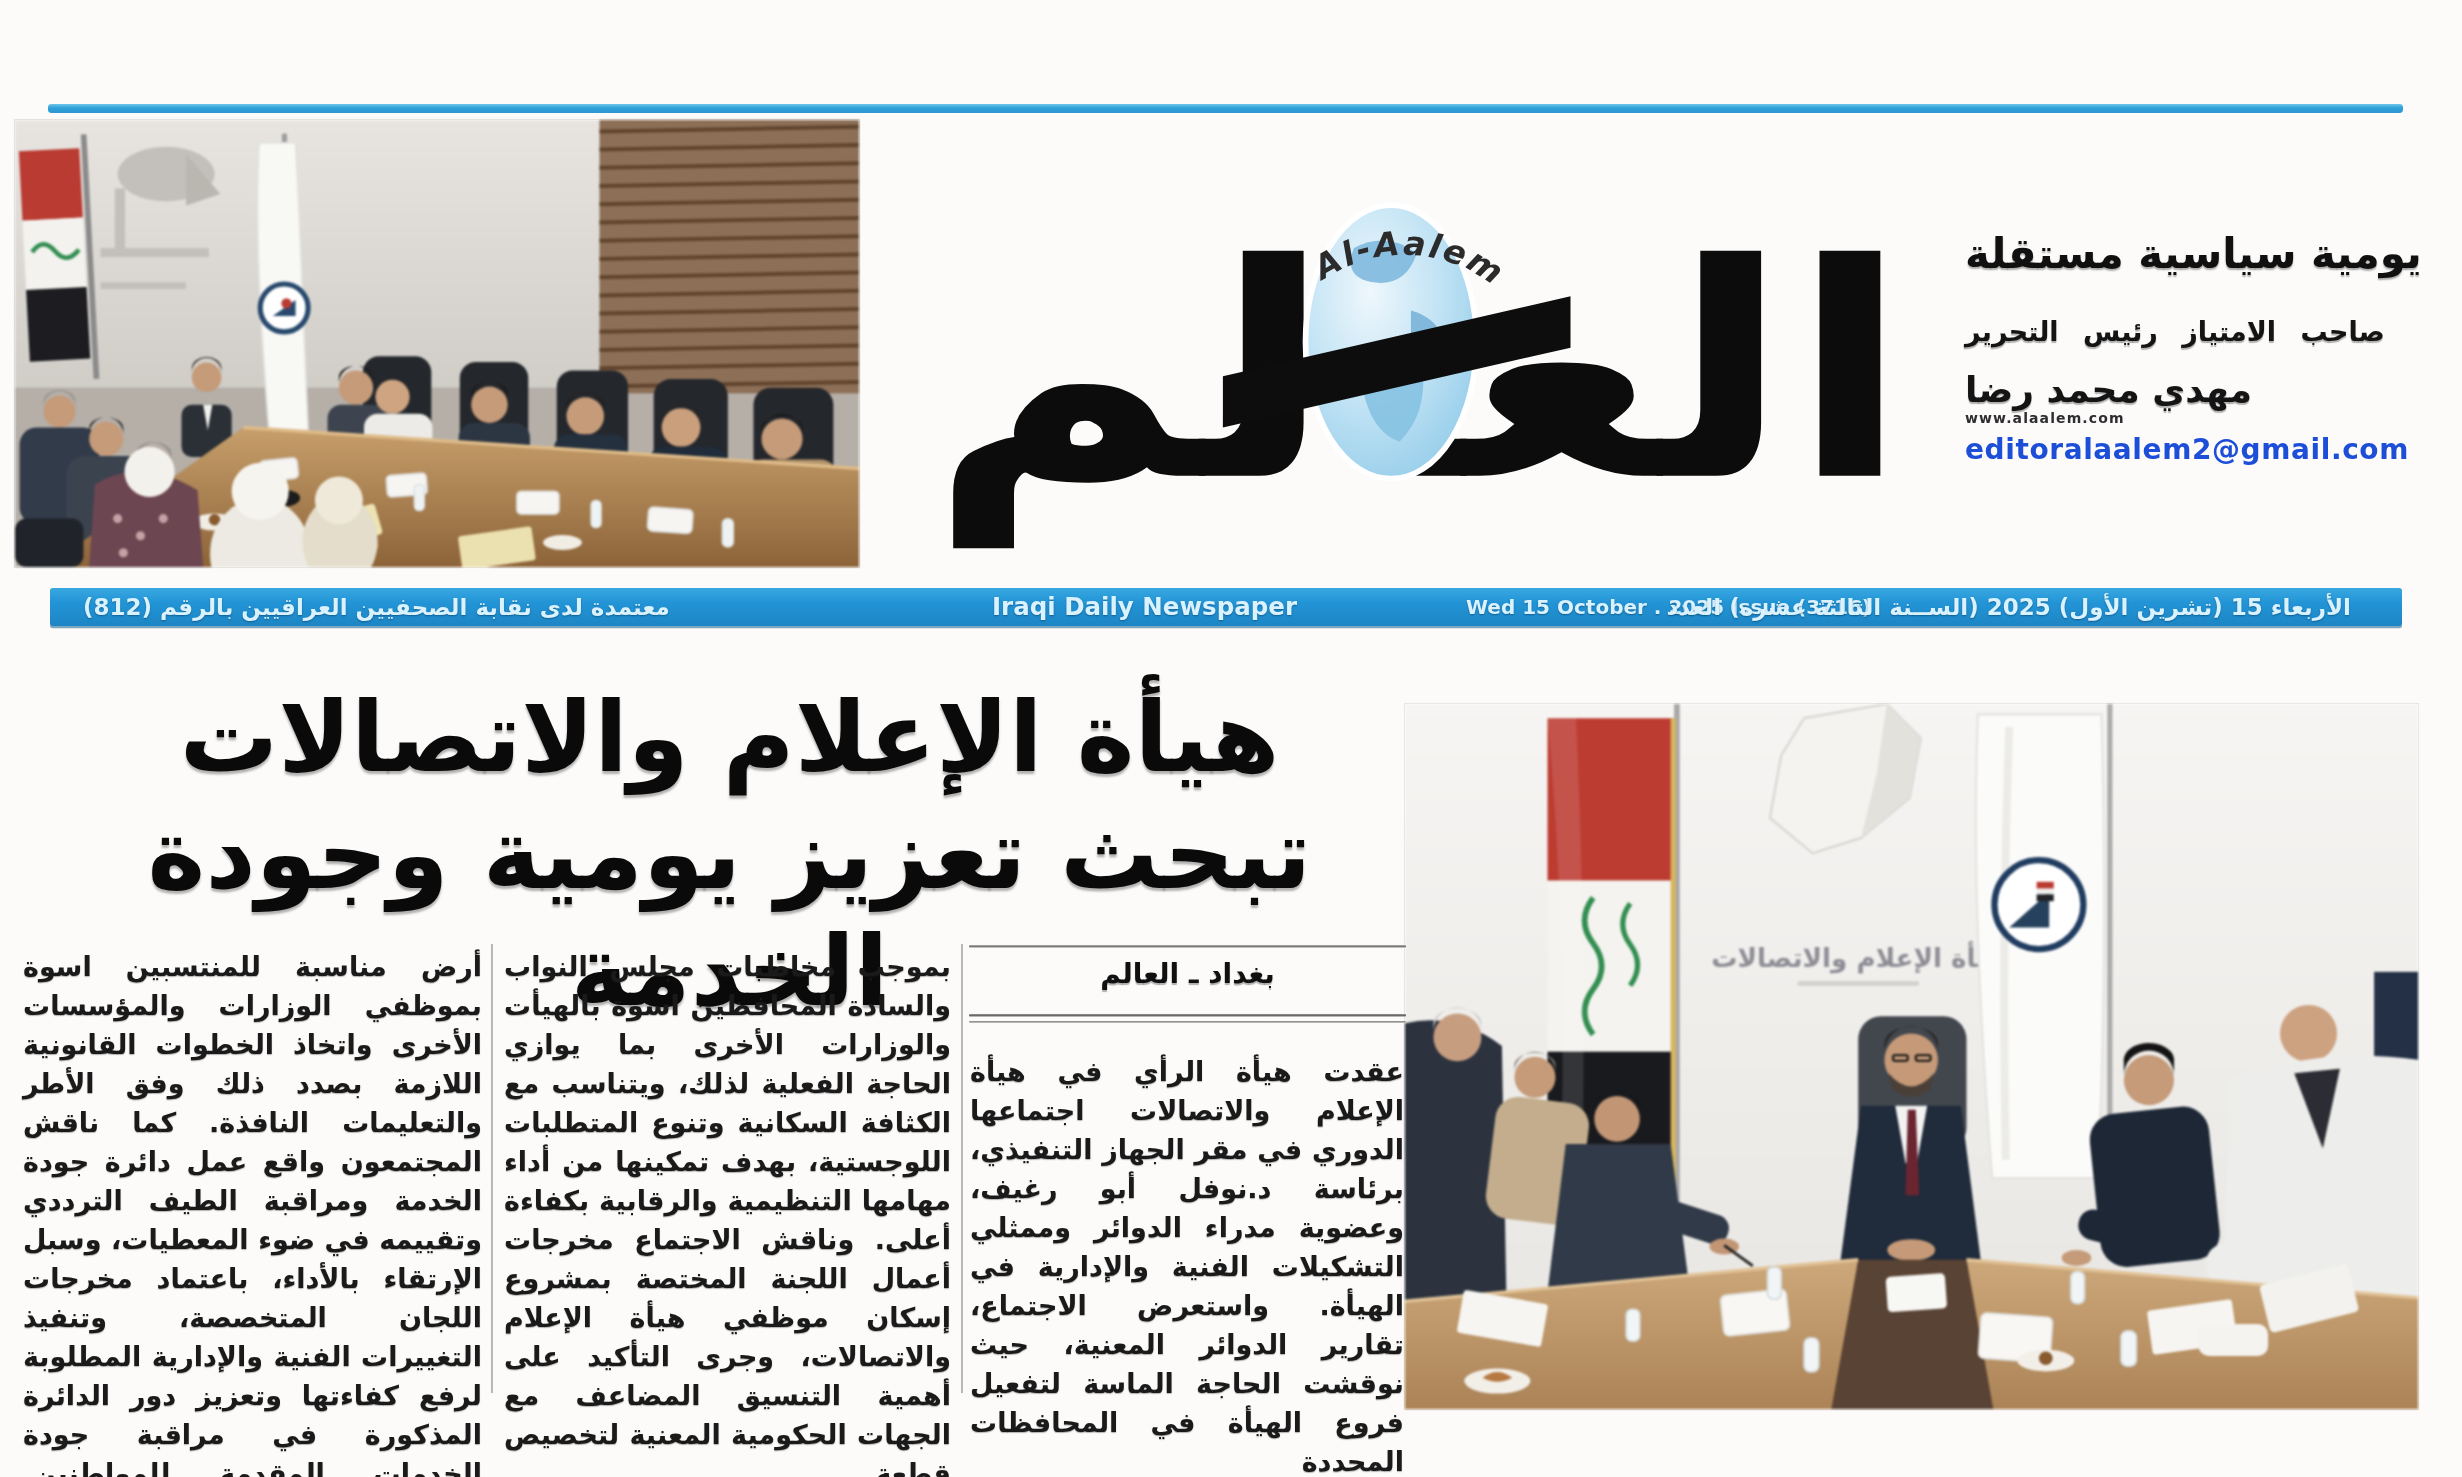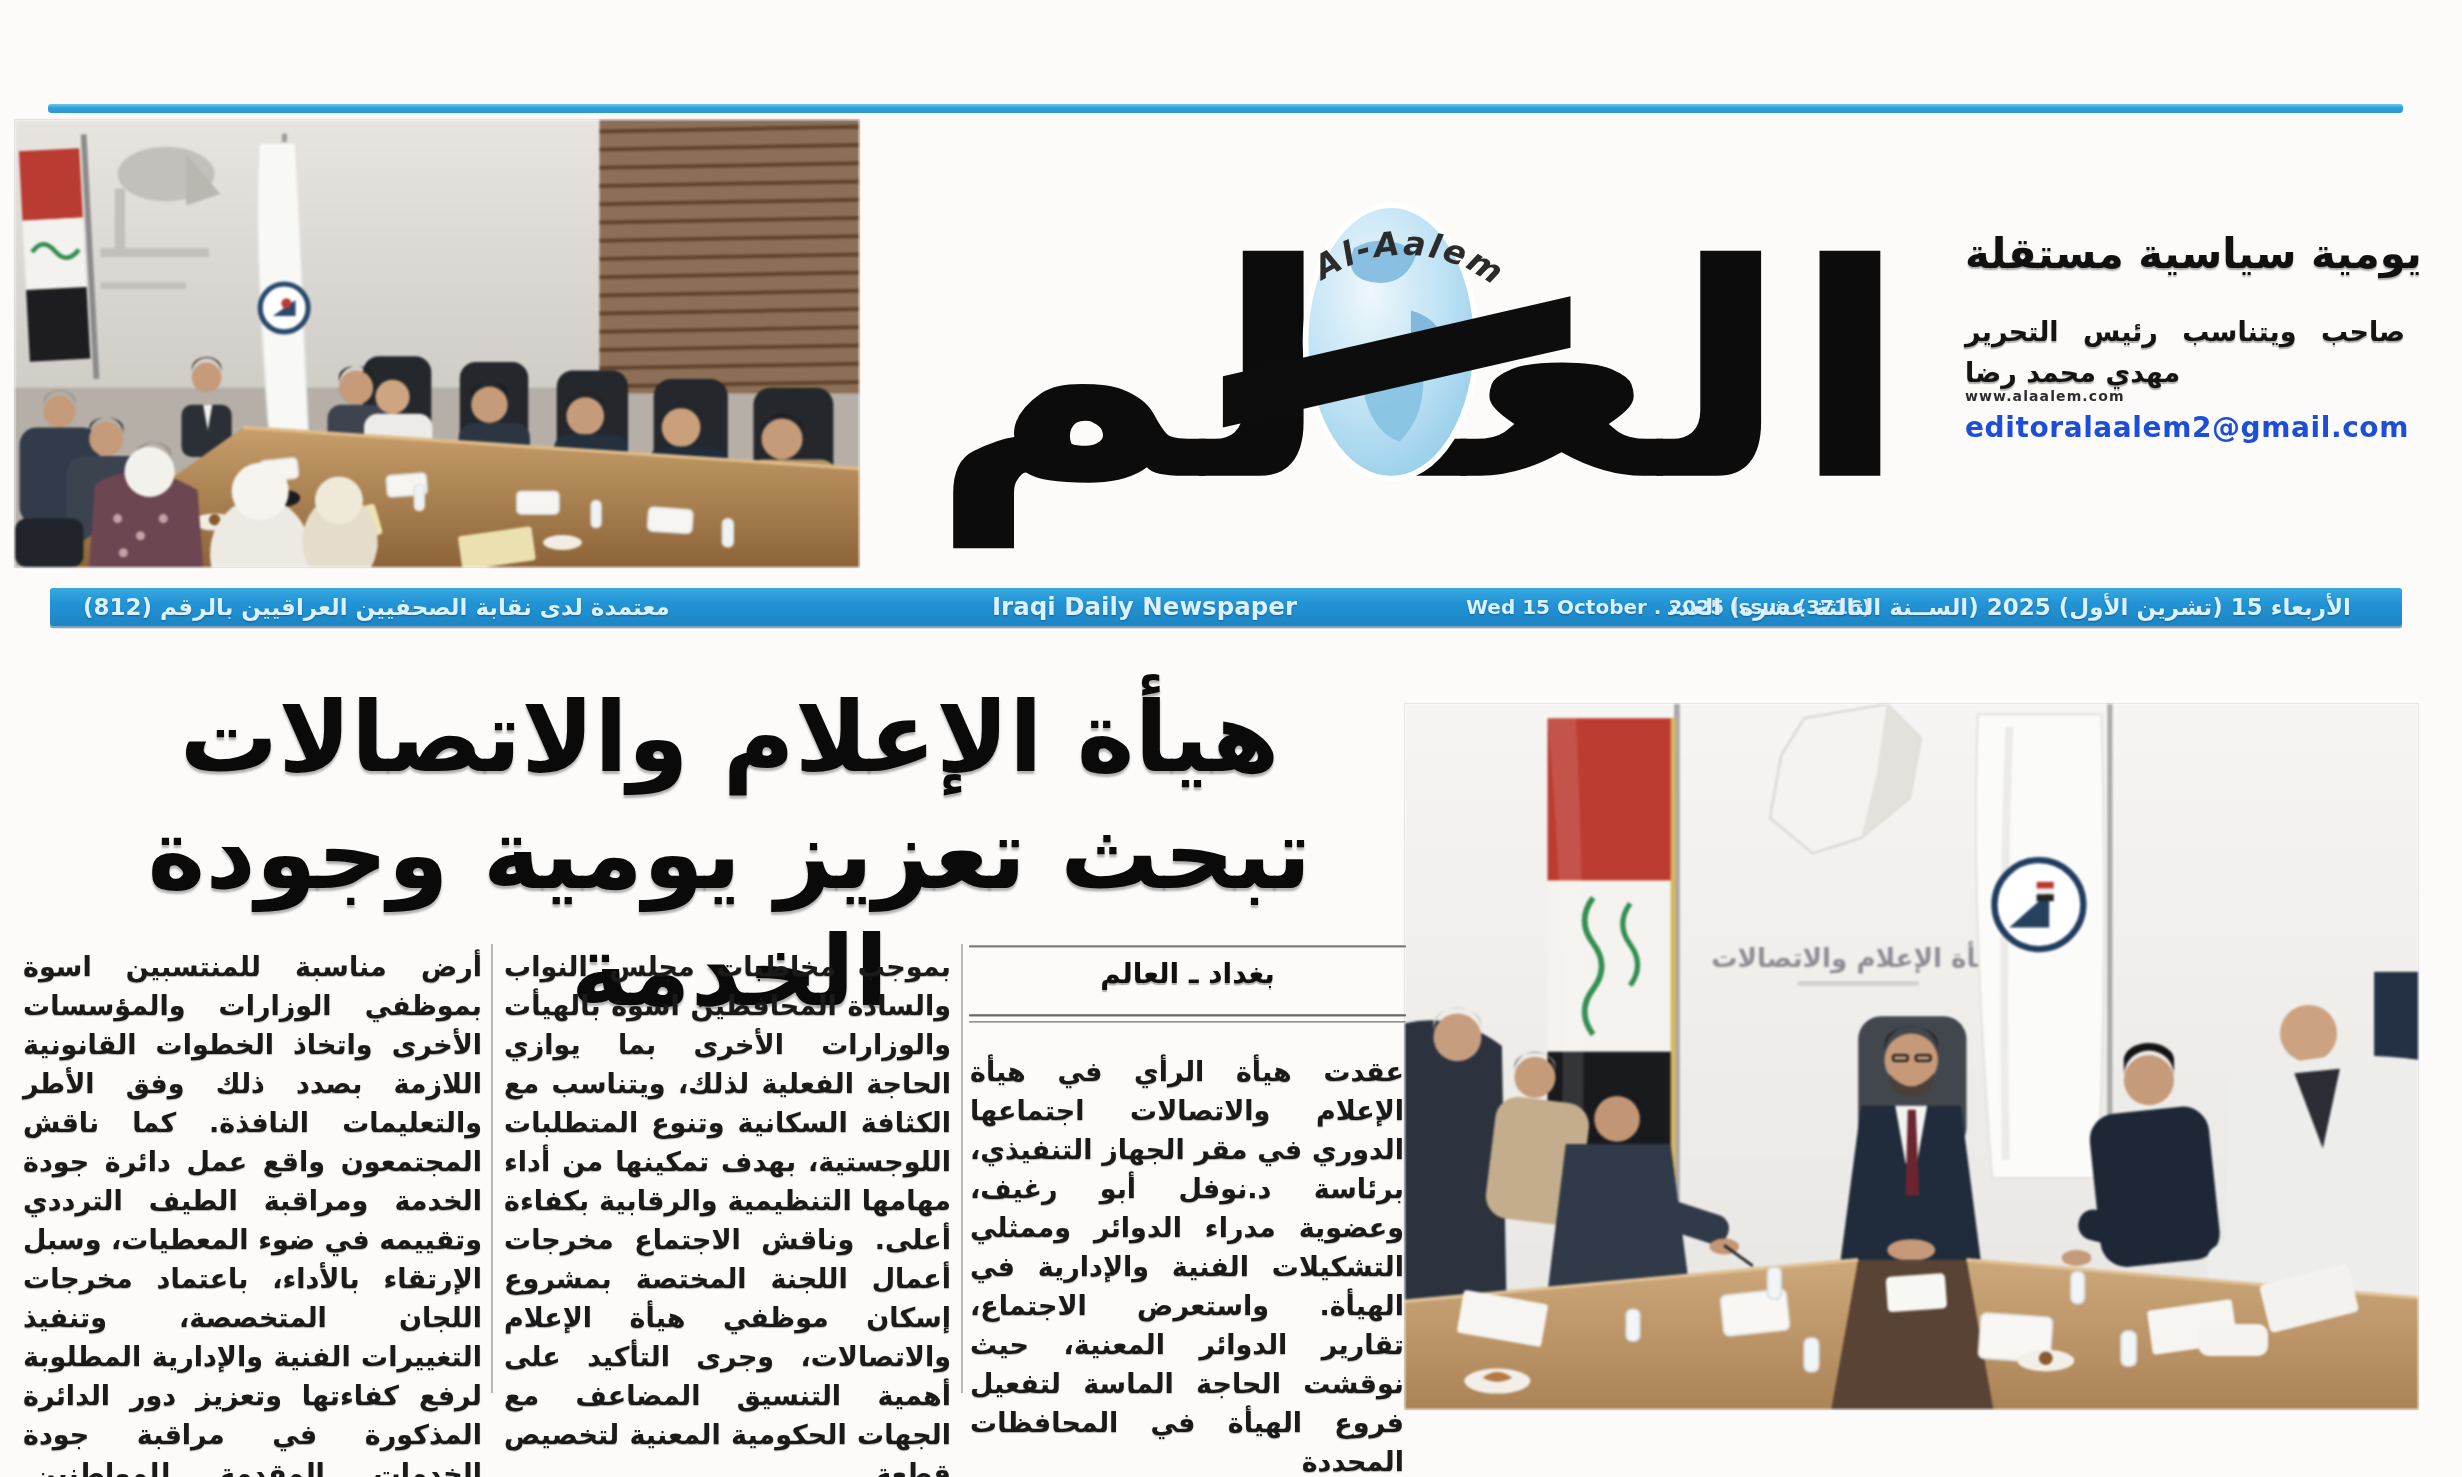--- a/index.html
+++ b/index.html
@@ -16,21 +16,21 @@
   
   .photo-frame{border:1.1px solid #e3e1de;box-shadow:0 0 0 3.4px #fff inset;background:#fff;}
   .photo-frame svg{display:block;width:100%;height:100%;filter:blur(0.9px) saturate(.95);}
   .photo1{left:13.7px;top:119px;width:844px;height:447px;}
   .logo-wrap{left:881px;top:121px;width:1077px;height:459px;}
   .logo-wrap svg{display:block;width:100%;height:100%;}
 
   .mast-right{left:1965px;top:229px;width:495px;text-align:left;direction:rtl;}
   .tagline{font-size:42px;font-weight:bold;color:#101010;text-shadow:0 2.3px 1.7px rgba(0,0,0,.32);}
   .owner-line{margin-top:38px;font-size:27px;font-weight:bold;word-spacing:15px;text-shadow:0 1.7px 1.1px rgba(0,0,0,.3);}
-  .editor-name{margin-top:10px;font-size:27px;font-weight:bold;text-shadow:0 1.7px 1.1px rgba(0,0,0,.3);}
+  .editor-name{margin-top:22px;font-size:36px;font-weight:bold;text-shadow:0 1.7px 1.1px rgba(0,0,0,.3);}
   .site{font-size:14px;font-weight:bold;color:#2e2e31;letter-spacing:1.1px;}
   .email{margin-top:6.8px;font-size:28px;font-weight:bold;color:#1d4ed8;letter-spacing:0.6px;}
 
   
   .info-bar{
     left:50px;top:588px;width:2352px;height:38px;
     background:linear-gradient(180deg,#38a8e0 0%,#2294d6 40%,#1d85c4 100%);
     border-radius:2.8px;box-shadow:0 2.3px 0 rgba(18,95,140,.55);
     color:#d9f2fe;font-weight:bold;
     text-shadow:0 1.1px 1.7px rgba(0,45,75,.45);
@@ -243,21 +243,21 @@
       <polygon points="600,445 1210,305 1210,395 600,535" fill="#0d0d0d"></polygon>
       <path id="arcAl" d="M 720 330 A 250 250 0 0 1 1095 305" fill="none"></path>
       <text font-size="58" font-style="italic" font-weight="bold" fill="#2b2b2b" letter-spacing="4">
         <textPath href="#arcAl" startOffset="18%">Al-Aalem</textPath>
       </text>
     </svg>
   </div>
 
   <div class="abs mast-right">
     <div class="tagline">يومية سياسية مستقلة</div>
-    <div class="owner-line">صاحب ويتناسب  رئيس التحرير</div>
+    <div class="owner-line">صاحب الامتياز  رئيس التحرير</div>
     <div class="editor-name">مهدي محمد رضا</div>
     <div class="site">www.alaalem.com</div>
     <div class="email">editoralaalem2@gmail.com</div>
   </div>
 
   <div class="abs info-bar">
     <span class="bar-accred">معتمدة لدى نقابة الصحفيين العراقيين بالرقم (812)</span>
     <span class="bar-en-name">Iraqi Daily Newspaper</span>
     <span class="bar-en-date">Wed 15 October . 2025 Issue (3716)</span>
     <span class="bar-ar-date">الأربعاء 15 (تشرين الأول) 2025 (الســنة الثالثة عشرة) العدد</span>

